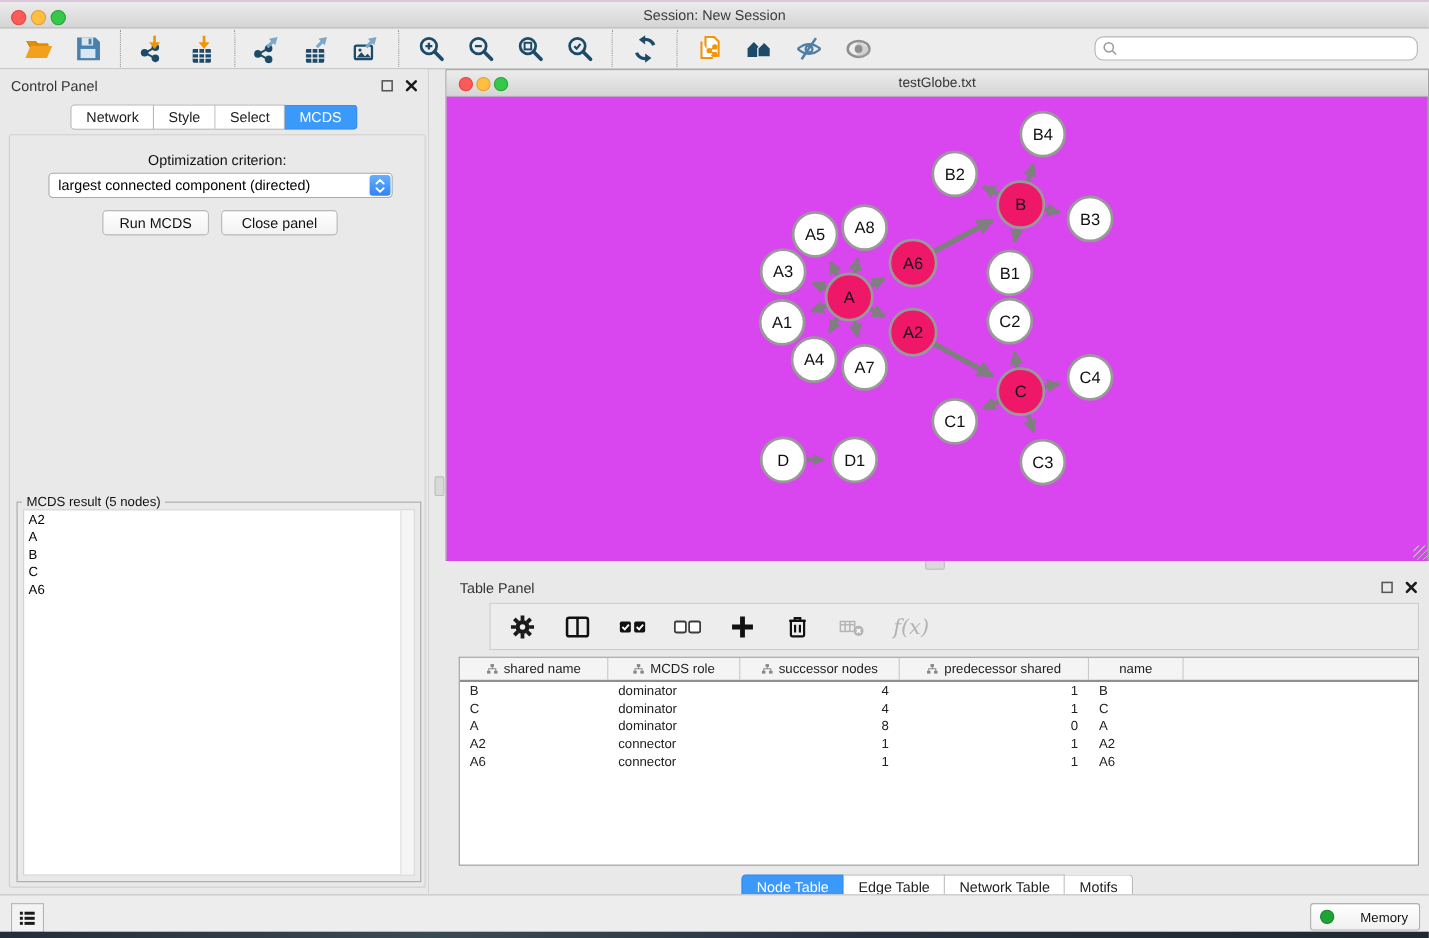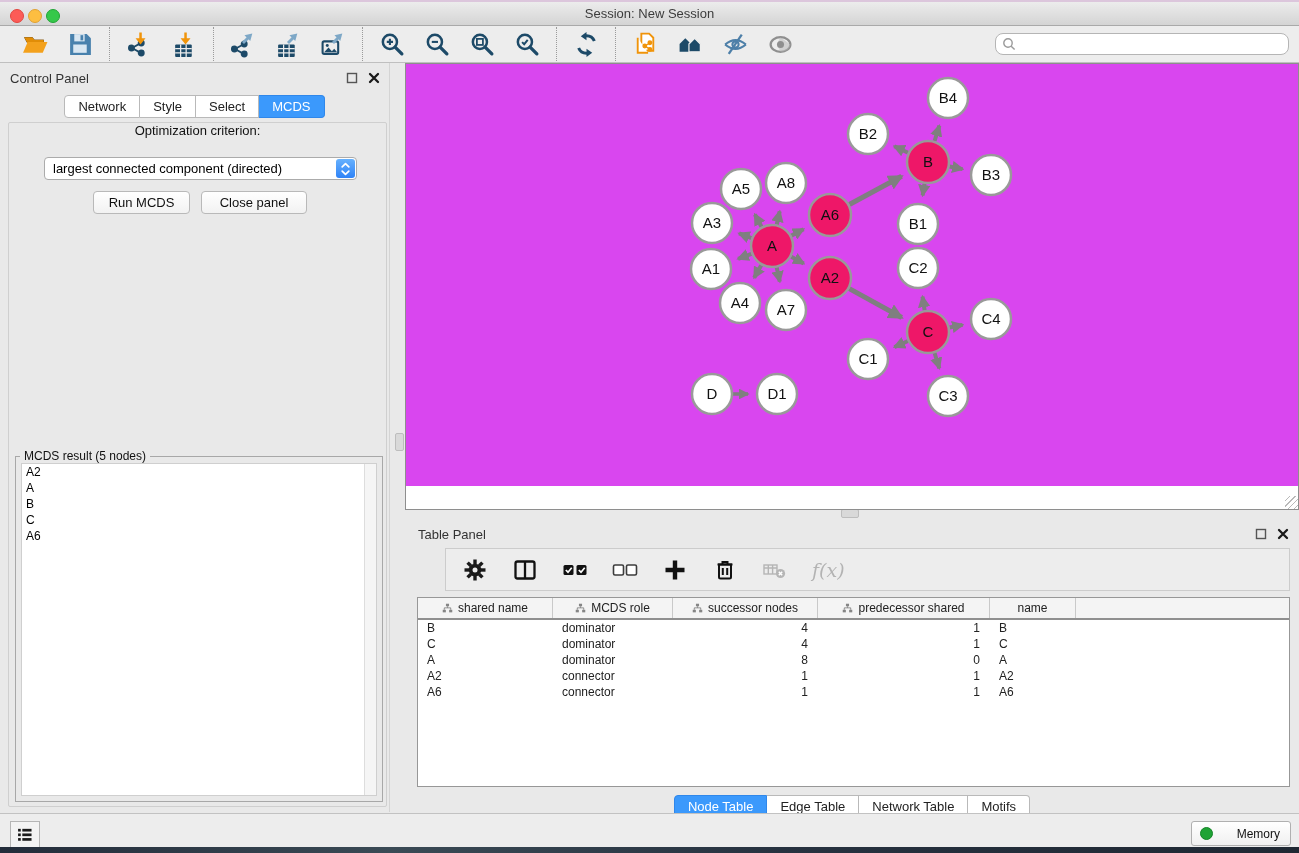--- a/index.html
+++ b/index.html
@@ -37,21 +37,21 @@
   .panel-btns{position:absolute;right:8px;top:8px;display:flex;gap:8px;}
   .panel-btns span{width:14px;height:14px;display:inline-flex;cursor:pointer;}
   .seg-tabs{display:flex;justify-content:center;margin-top:6px;}
   .seg-tab{font-size:13px;padding:3px 13px;background:#fff;border:1px solid #b9b9b9;border-left:none;
     color:#222;cursor:pointer;}
   .seg-tab:first-child{border-left:1px solid #b9b9b9;border-radius:4px 0 0 4px;}
   .seg-tab:last-child{border-radius:0 4px 4px 0;}
   .seg-tab.active{background:#3b99fc;border-color:#2f87ea;color:#fff;}
   .cp-content{position:absolute;left:8px;top:59px;width:377px;height:683px;
     border:1px solid #cfcfcf;border-radius:2px;background:#e9e9e9;}
-  .opt-label{text-align:center;font-size:13px;color:#111;}
+  .opt-label{text-align:center;font-size:13px;margin-top:15px;color:#111;}
   .dropdown{position:absolute;left:35px;top:34px;width:313px;height:23px;background:#fff;
     border:1px solid #ababab;border-radius:4px;box-sizing:border-box;cursor:pointer;}
   .dropdown .dd-text{position:absolute;left:8px;top:3px;font-size:13px;color:#000;white-space:nowrap;}
   .dropdown .dd-step{position:absolute;right:1px;top:1px;width:19px;height:19px;border-radius:3px;
     background:linear-gradient(#66b1fe,#2f83f7);display:flex;align-items:center;justify-content:center;}
   .btn-row{position:absolute;left:0;top:68px;width:100%;}
   .push-btn{position:absolute;height:23px;background:linear-gradient(#ffffff,#f2f2f2);
     border:1px solid #b9b9b9;border-radius:4px;font-size:13px;font-family:inherit;color:#111;cursor:pointer;}
   .fieldset-box{position:absolute;left:6px;top:333px;width:366px;height:344px;border:1px solid #a8a8a8;}
   .fieldset-box legend, .fs-legend{position:absolute;top:-8px;left:4px;background:#e9e9e9;
@@ -343,20 +343,26 @@
             <div class="result-scroll"></div>
         </div>
       </div>
     </div>
   </div>
 
   <div class="vgrip"></div>
   <div class="hgrip"></div>
 
   <div class="net-window">
+    <div class="net-titlebar">
+      <span class="tl red"></span>
+      <span class="tl yel"></span>
+      <span class="tl grn"></span>
+      <div class="title">testGlobe.txt</div>
+    </div>
     <div class="net-canvas">
       <svg id="graph-svg" width="892" height="422">
         <defs>
           <marker id="arrowhead" viewBox="0 0 10 10" refX="8.5" refY="5" markerWidth="3.1" markerHeight="3.1" orient="auto">
             <path d="M0 0L10 5L0 10z" fill="#7f7f7f"></path>
           </marker>
         </defs>
       <line x1="355.48901716798036" y1="162.67335414757676" x2="348.8553864603895" y2="150.47603316910335" stroke="#7f7f7f" stroke-width="4" marker-end="url(#arrowhead)"></line>
           <line x1="370.77247007201044" y1="160.52388467595304" x2="373.70901672325897" y2="147.30942474533464" stroke="#7f7f7f" stroke-width="4" marker-end="url(#arrowhead)"></line>
           <line x1="345.4575854193549" y1="174.12540774408606" x2="333.07863740175947" y2="169.3801443373411" stroke="#7f7f7f" stroke-width="4" marker-end="url(#arrowhead)"></line>

